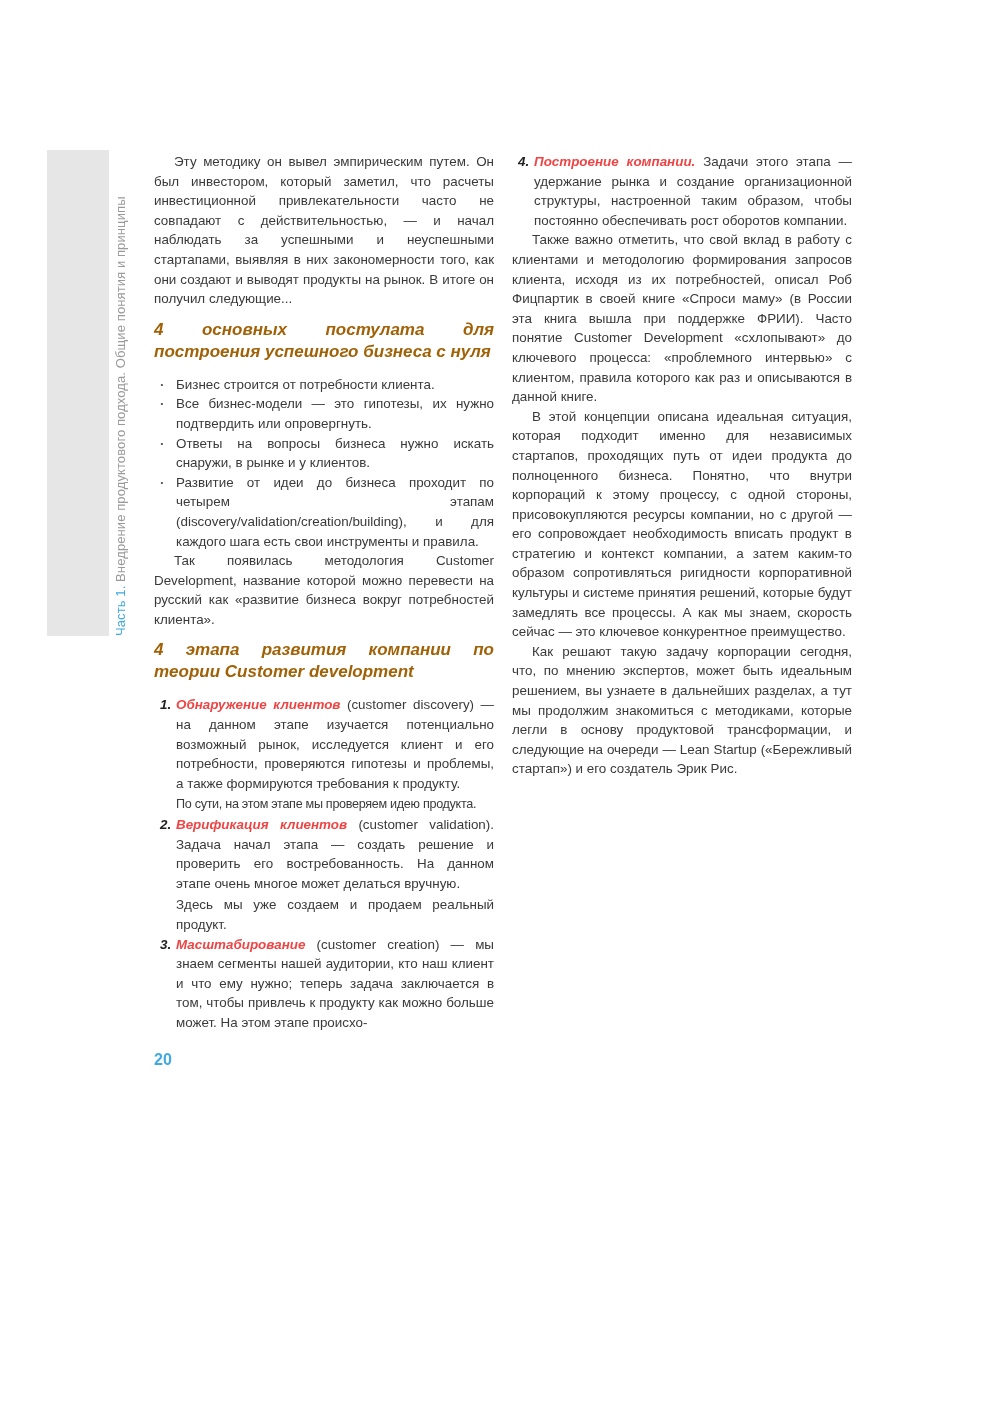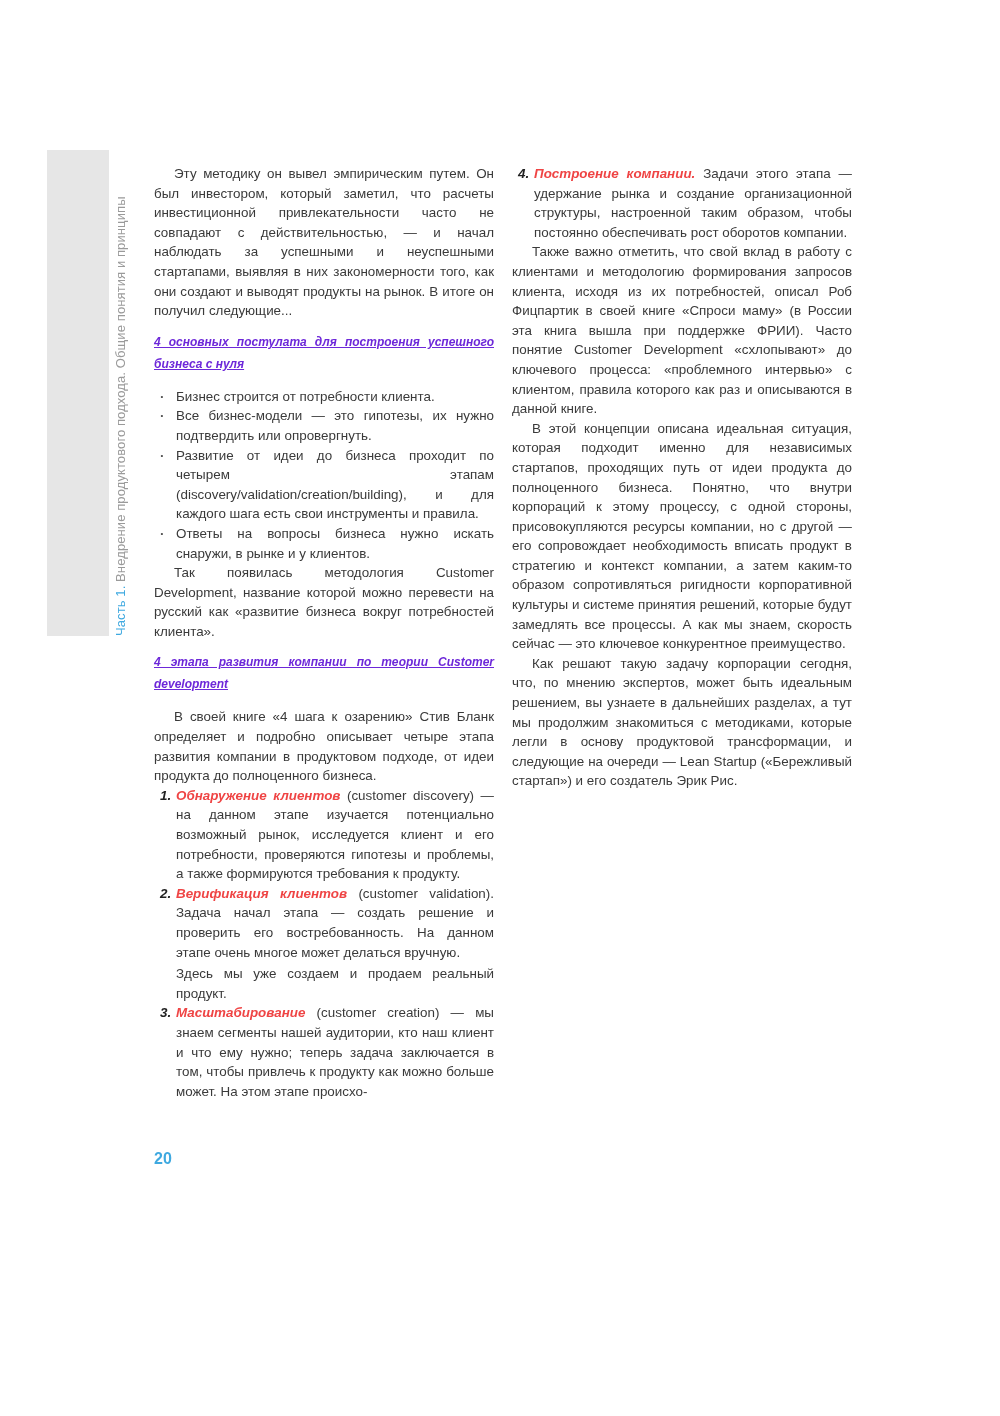--- a/index.html
+++ b/index.html
@@ -10,68 +10,68 @@
   .side-block {
     position: absolute; left: 47px; top: 150px; width: 62px; height: 486px; background: #e6e6e6;
   }
   .side-text {
     position: absolute; left: 112px; top: 636px; width: 486px; height: 18px;
     transform: rotate(-90deg); transform-origin: 0 0;
     font-size: 13px; line-height: 18px; color: #9a9a9a; white-space: nowrap; letter-spacing: 0.1px;
   }
   .side-text .part { color: #3fa9e0; }
   .col {
-    position: absolute; top: 164px; width: 340px;
+    position: absolute; top: 152px; width: 340px;
     font-size: 13.4px; line-height: 19.6px; text-align: justify; hyphens: auto;
   }
   .col.left { left: 154px; }
   .col.right { left: 512px; }
   p { margin: 0; }
   .indent { text-indent: 20px; }
   h2 {
-    margin: 10px 0 12px 0; font-size: 12px; line-height: 22px; font-weight: bold; font-style: italic;
-    color: #6d28d9; text-align: justify; text-decoration: underline;
+    margin: 10px 0 12px 0; font-size: 17px; line-height: 22px; font-weight: bold; font-style: italic;
+    color: #a16207; text-align: justify;
   }
   ul.bullets { list-style: none; margin: 0; padding: 0; }
   ul.bullets li { position: relative; padding-left: 22px; }
   ul.bullets li::before {
     content: "·"; position: absolute; left: 6px; top: 0; font-weight: bold; color: #555;
   }
   ol.stages { list-style: none; margin: 0; padding: 0; }
   ol.stages li { position: relative; padding-left: 22px; }
   ol.stages li .num { position: absolute; left: 6px; top: 0; font-weight: bold; font-style: italic; color: #222; }
   ol.stages li b.term { font-style: italic; color: #ef4444; }
   .sub { margin-top: 2px; }
   .cont { padding-left: 22px; }
   .page-num {
-    position: absolute; left: 154px; top: 1150px; font-size: 16px; font-weight: bold; color: #3fa9e0;
+    position: absolute; left: 154px; top: 1051px; font-size: 16px; font-weight: bold; color: #3fa9e0;
   }
 </style>
 </head>
 <body>
 
 <div class="side-block"></div>
 <div class="side-text"><span class="part">Часть 1.</span><span> Внедрение продуктового подхода. Общие понятия и принципы</span></div>
 
 <div class="col left">
   <p class="indent">Эту методику он вывел эмпирическим путем. Он был инвестором, который заметил, что расчеты инвестиционной привлекательности часто не совпадают с действительностью, — и начал наблюдать за успешными и неуспешными стартапами, выявляя в них закономерности того, как они создают и выводят продукты на рынок. В итоге он получил следующие...</p>
   <h2>4 основных постулата для построения успешного бизнеса с нуля</h2>
   <ul class="bullets">
     <li>Бизнес строится от потребности клиента.</li>
     <li>Все бизнес-модели — это гипотезы, их нужно подтвердить или опровергнуть.</li>
+    <li>Ответы на вопросы бизнеса нужно искать снаружи, в рынке и у клиентов.</li>
     <li>Развитие от идеи до бизнеса проходит по четырем этапам (discovery/validation/creation/building), и для каждого шага есть свои инструменты и правила.</li>
-    <li>Ответы на вопросы бизнеса нужно искать снаружи, в рынке и у клиентов.</li>
   </ul>
   <p class="indent">Так появилась методология Customer Development, название которой можно перевести на русский как «развитие бизнеса вокруг потребностей клиента».</p>
   <h2>4 этапа развития компании по теории Customer development</h2>
-  <p class="indent">В своей книге «4 шага к озарению» Стив Бланк определяет и подробно описывает четыре этапа развития компании в продуктовом подходе, от идеи продукта до полноценного бизнеса.</p>
   <ol class="stages">
     <li>
       <span class="num">1.</span>
       <b class="term">Обнаружение клиентов</b><span> (customer discovery) — на данном этапе изучается потенциально возможный рынок, исследуется клиент и его потребности, проверяются гипотезы и проблемы, а также формируются требования к продукту.</span>
+      <p class="sub" style="font-size:12.6px; letter-spacing:-0.3px;">По сути, на этом этапе мы проверяем идею продукта.</p>
     </li>
     <li>
       <span class="num">2.</span>
       <b class="term">Верификация клиентов</b><span> (customer validation). Задача начал этапа — создать решение и проверить его востребованность. На данном этапе очень многое может делаться вручную.</span>
       <p class="sub">Здесь мы уже создаем и продаем реальный продукт.</p>
     </li>
     <li>
       <span class="num">3.</span>
       <b class="term">Масштабирование</b><span> (customer creation) — мы знаем сегменты нашей аудитории, кто наш клиент и что ему нужно; теперь задача заключается в том, чтобы привлечь к продукту как можно больше может. На этом этапе происхо-</span>
     </li>

